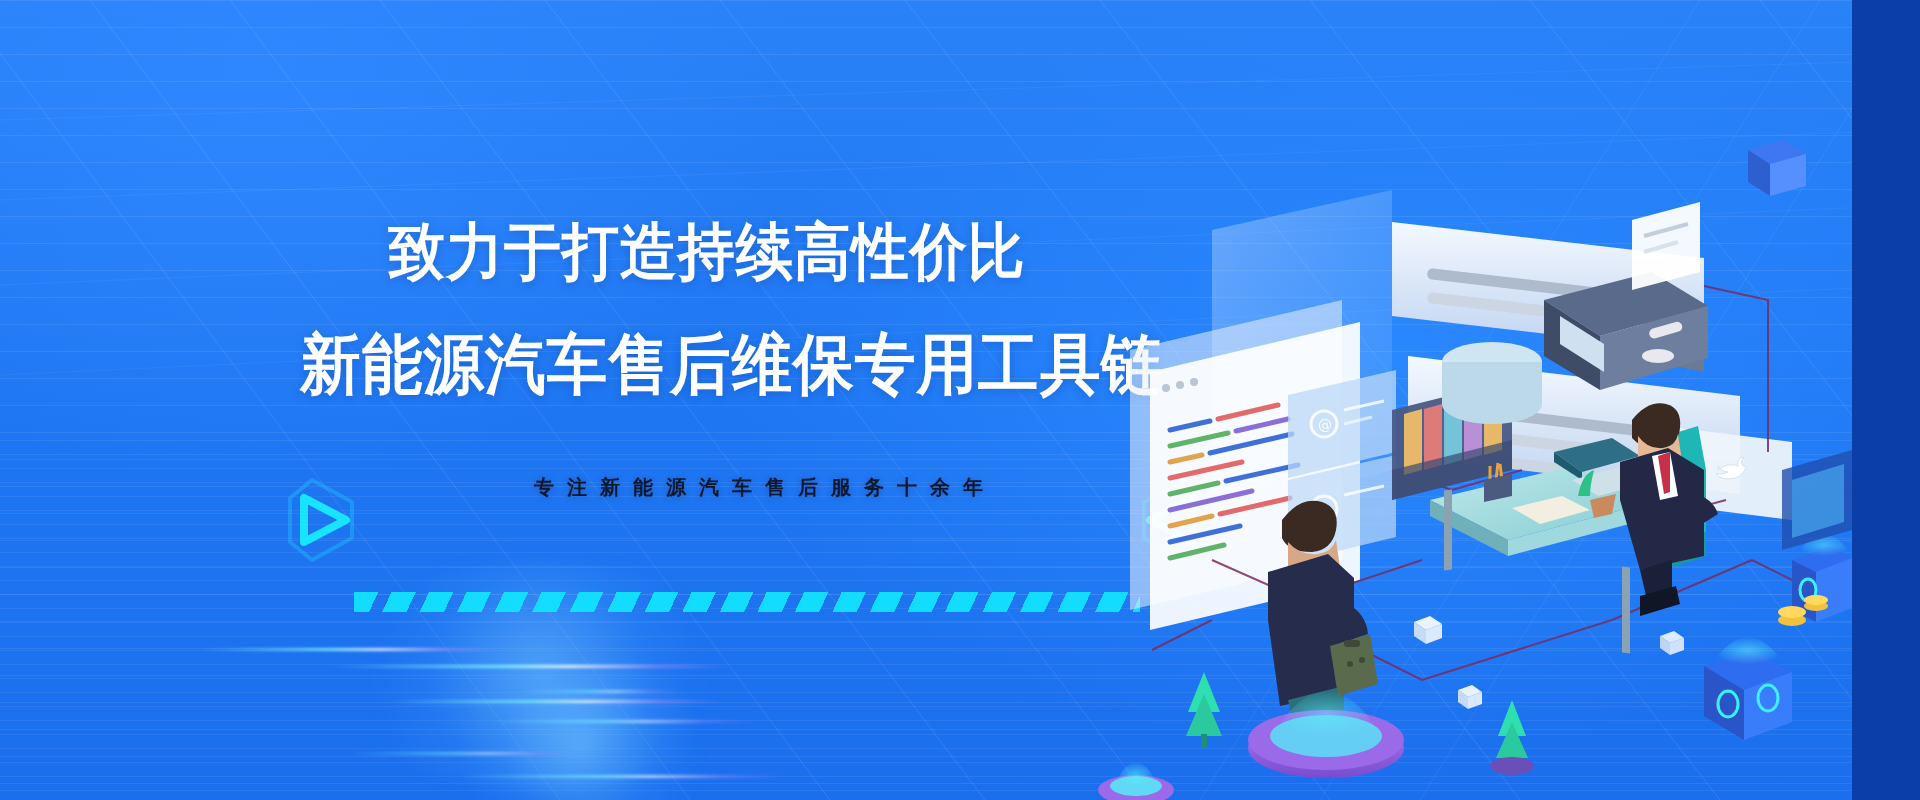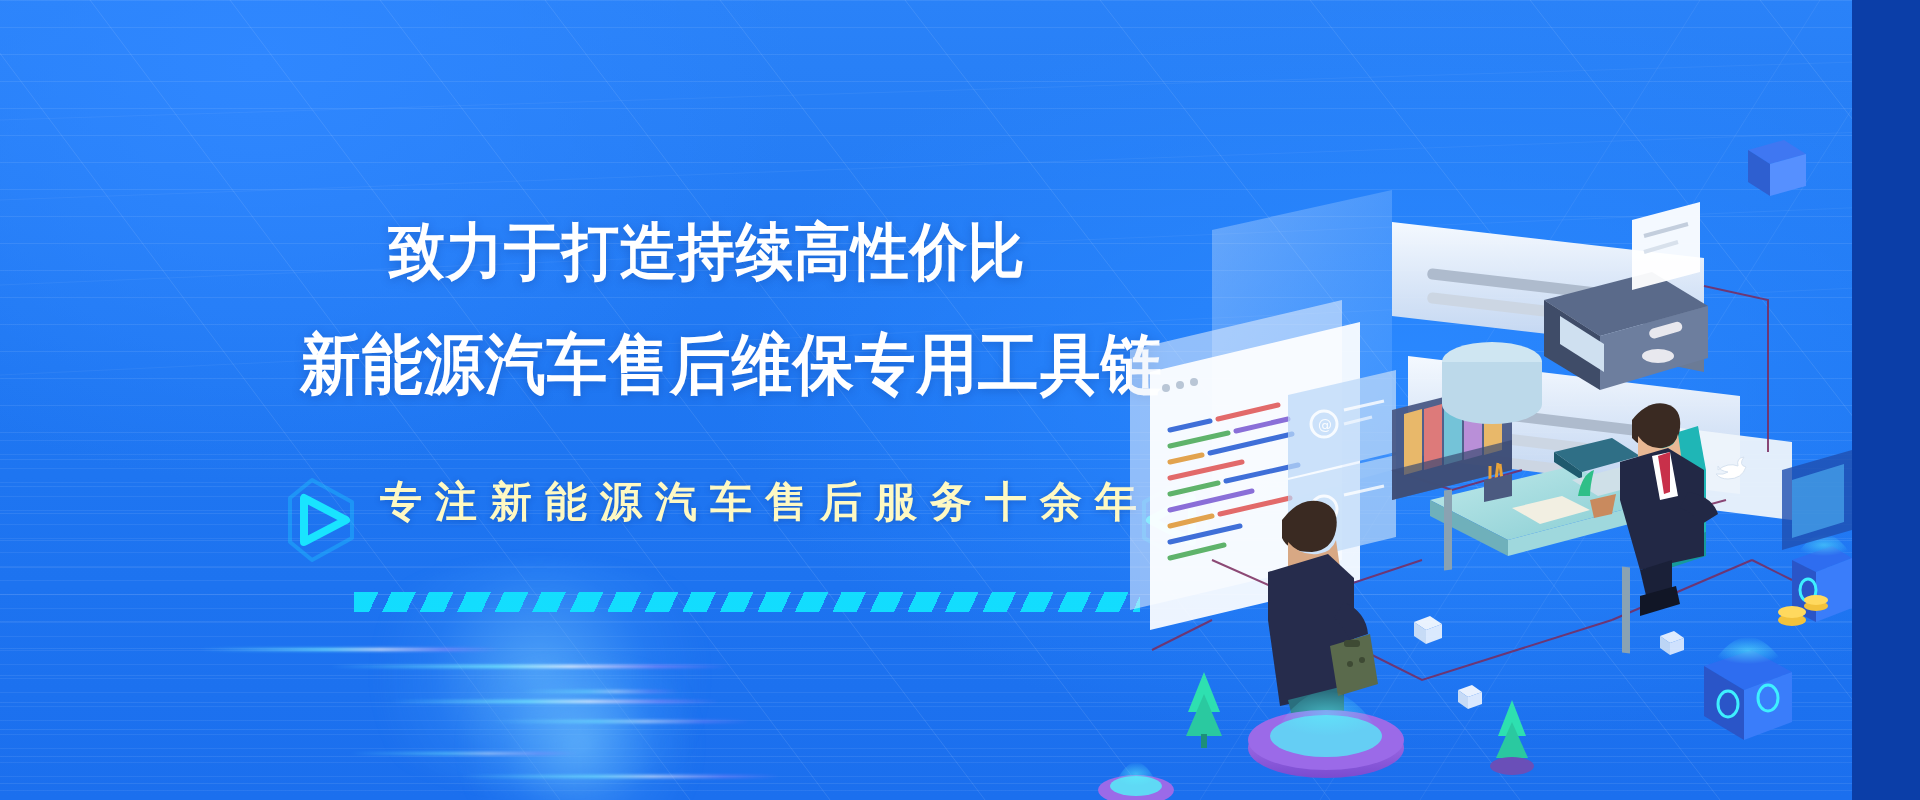--- a/index.html
+++ b/index.html
@@ -77,22 +77,22 @@
     transform-origin:left center;
   }
   .headline.l1{left:388px;top:210px;font-size:62px;}
   .headline.l2{left:300px;top:320px;font-size:66px;}
 
   .sub-wrap{
     position:absolute;left:300px;top:468px;width:920px;height:150px;
   }
   .subline{
     position:absolute;left:70px;width:790px;
-    color:#fef9c3;
-    font-size:42px;
+    color:#0f172a;
+    font-size:20px;
     font-weight:700;
     letter-spacing:13px;
     text-align:center;
     white-space:nowrap;
     font-family:"DejaVu Serif","Liberation Serif",serif;
     text-shadow:0 1px 6px rgba(0,40,120,.3);
   }
   .subline.s1{top:6px;}
   .subline.s2{top:62px;}
 

